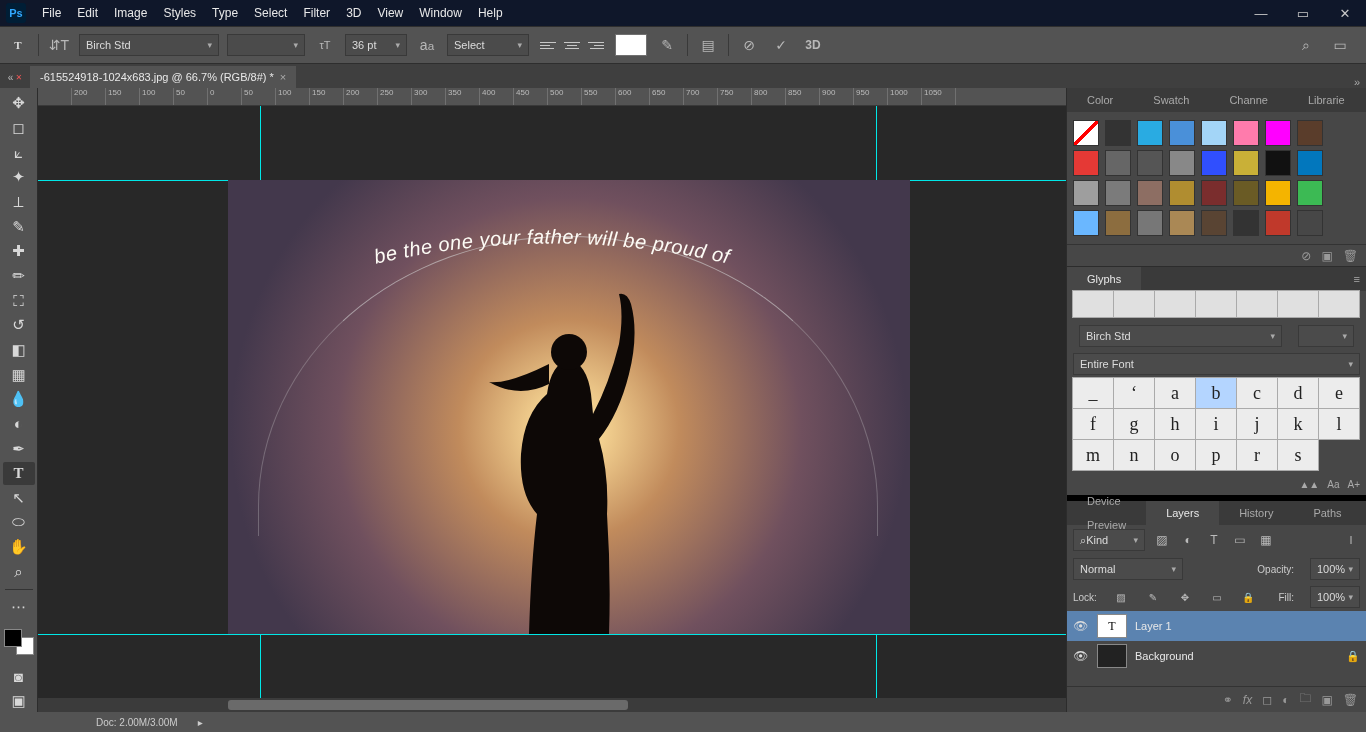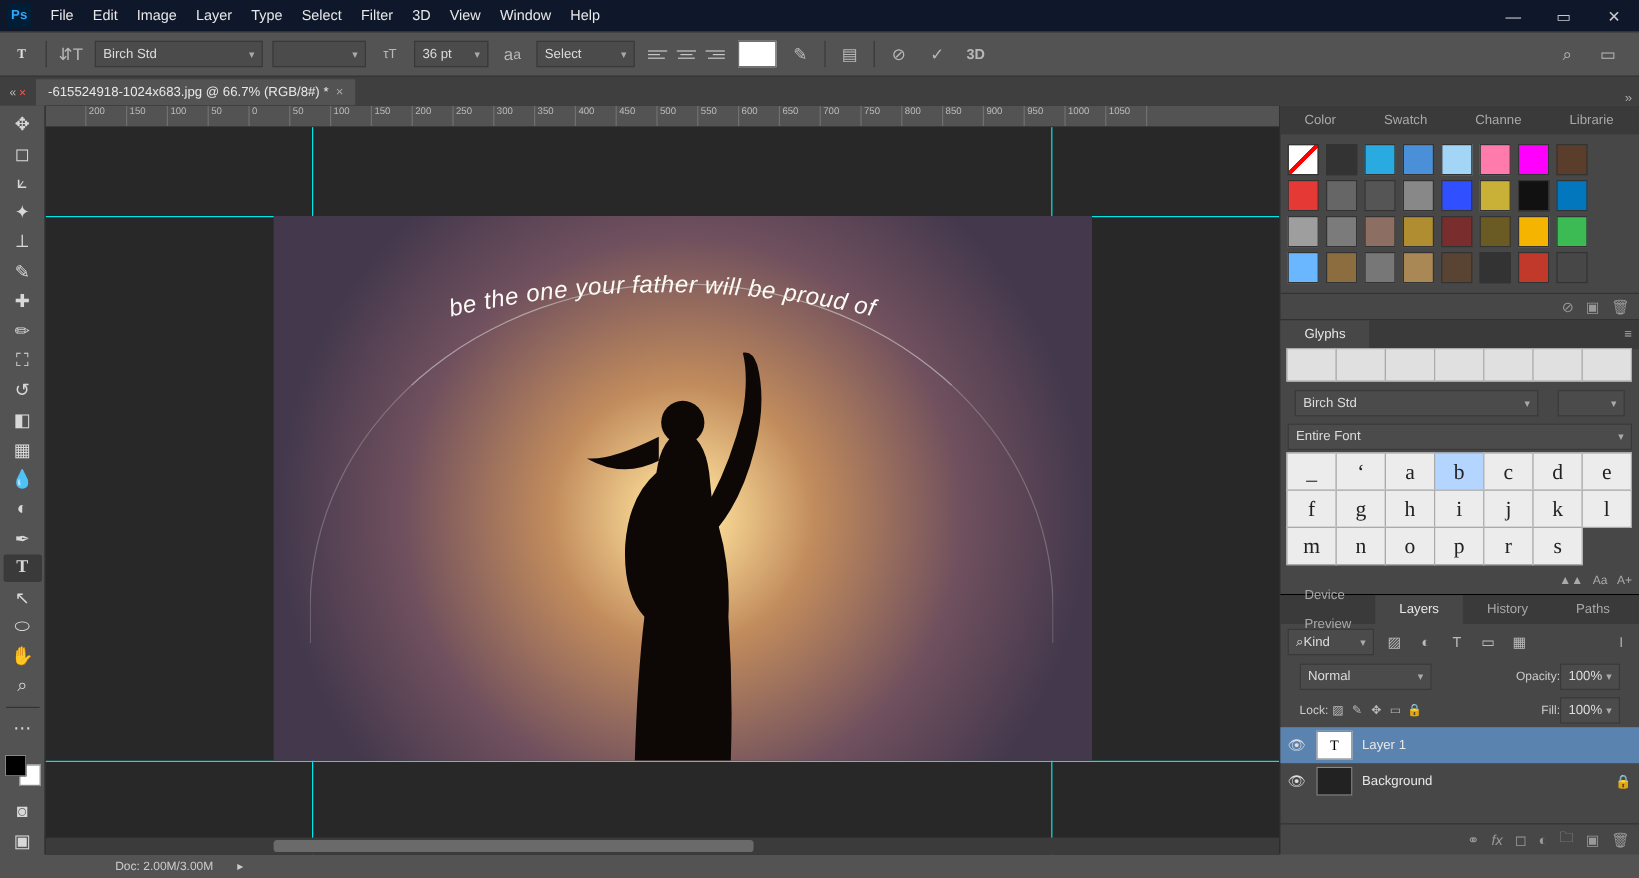--- a/index.html
+++ b/index.html
@@ -80,42 +80,42 @@
 .layers-head .filt { width: 18px; display: flex; justify-content: center; color: #bbb; font-size: 12px; }
 
 .layer-row { height: 30px; display: flex; align-items: center; padding: 0 6px; gap: 8px; }
 .layer-row.sel { background: #5b83b0; }
 .eye { width: 16px; color: #ddd; font-size: 12px; }
 .thumb { width: 30px; height: 24px; background: #222; border: 1px solid #888; display: flex; align-items: center; justify-content: center; font-size: 12px; color: #fff; }
 .thumb.type { background: #fff; color: #000; font-family: serif; }
 .layer-name { flex: 1; color: #e8e8e8; font-size: 11px; }
 .lock-ico { color: #ccc; font-size: 11px; }
 
-.layers-opts { display: flex; padding: 3px 16px; align-items: center; gap: 0; font-size: 10px; color: #ccc; }
+.layers-opts { display: flex; padding: 3px 6px; align-items: center; gap: 16px; font-size: 10px; color: #ccc; }
 .layers-opts .mini-ico { width: 16px; text-align: center; color: #bbb; }
 .layers-foot { height: 26px; display: flex; justify-content: flex-end; gap: 10px; padding: 0 8px; align-items: center; color: #999; border-top: 1px solid #333; font-size: 12px; }
 
 
 .status { height: 20px; background: #535353; display: flex; align-items: center; color: #ccc; font-size: 10px; padding: 0 8px; gap: 20px; }
 .status .zoom { width: 68px; }
 
 
 .scroll-h { position:absolute; bottom:0; left:0; right:0; height:14px; background:#3b3b3b; }
 .scroll-h .thumb-s { position:absolute; left:190px; width:400px; top:2px; bottom:2px; background:#6a6a6a; border-radius:3px; }
 </style>
 </head>
 <body>
 
 <div class="menubar">
   <div class="ps-logo">Ps</div>
   <div id="menu-items" style="display: flex;">
       <div class="menu-item">File</div>
       <div class="menu-item">Edit</div>
       <div class="menu-item">Image</div>
-      <div class="menu-item">Layer</div>
+      <div class="menu-item">Styles</div>
       <div class="menu-item">Type</div>
       <div class="menu-item">Select</div>
       <div class="menu-item">Filter</div>
       <div class="menu-item">3D</div>
       <div class="menu-item">View</div>
       <div class="menu-item">Window</div>
       <div class="menu-item">Help</div>
     </div>
   <div class="win-controls">
     <div>—</div>
@@ -380,21 +380,21 @@
           <div>r</div>
           <div>s</div>
         </div>
       <div class="glyph-slider">
         <span>▲▲</span>
           <span>Aa</span>
           <span>A+</span>
       </div>
     </div>
 
-    <div style="border-top:1px solid #000000; flex:1; display:flex;flex-direction:column">
+    <div style="border-top:6px solid #000000; flex:1; display:flex;flex-direction:column">
       <div class="panel-tabs" id="layer-tabs">
           <div class="ptab">Device Preview</div>
           <div class="ptab active">Layers</div>
           <div class="ptab">History</div>
           <div class="ptab">Paths</div>
           <div class="pmenu">≡</div>
         </div>
 
       <div class="layers-head">
         <div class="combo">

